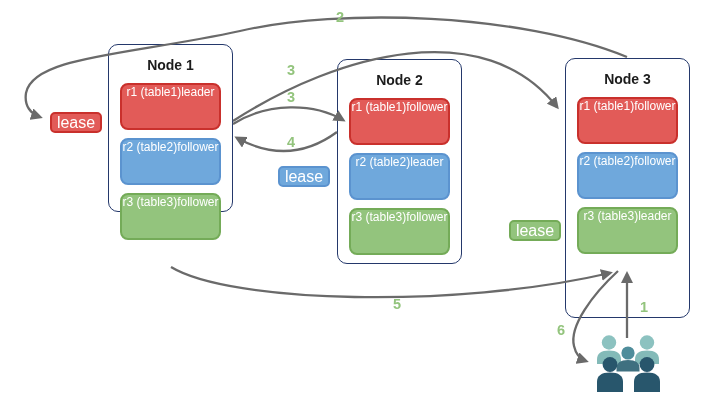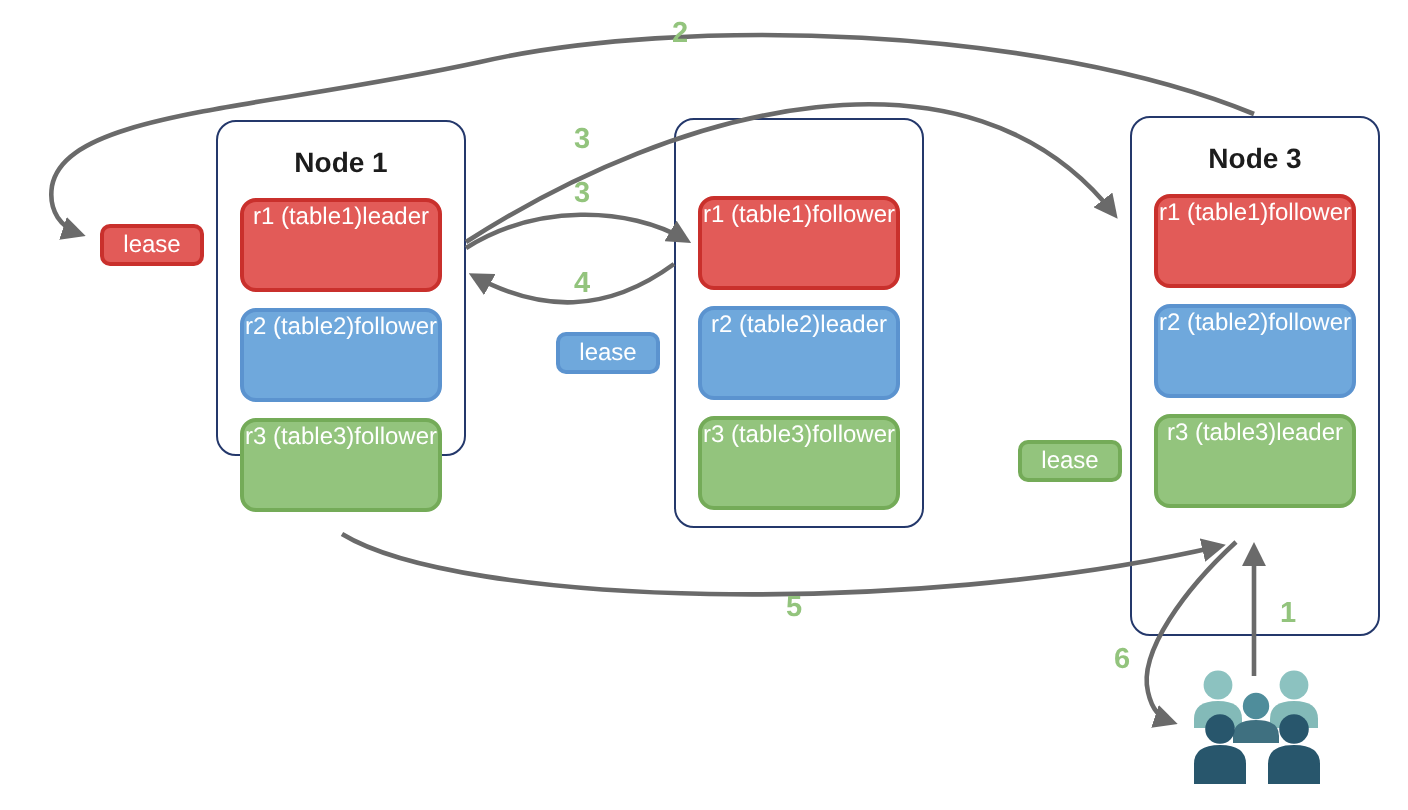--- a/index.html
+++ b/index.html
@@ -7,38 +7,38 @@
     font-family: "Liberation Sans", sans-serif; }
   #canvas { position: relative; width: 704px; height: 405px; background: #ffffff; }
 
   
   #arrows { position: absolute; left: 0; top: 0; width: 704px; height: 405px;
     pointer-events: none; z-index: 3; }
 
   
   .node { position: absolute; width: 125px; background: #ffffff;
     border: 1.5px solid #24386b; border-radius: 10px; z-index: 1; }
-  .node.n1 { left: 108px; top: 60px; height: 168px; }
+  .node.n1 { left: 108px; top: 44px; height: 168px; }
   .node.n2 { left: 337px; top: 59px; height: 205px; }
   .node.n3 { left: 565px; top: 58px; height: 260px; }
   .node-title { position: absolute; left: 0; right: 0; top: 12px; text-align: center;
     font-weight: bold; font-size: 14px; color: #1c1c1c; }
   .replica { position: absolute; left: 11px; right: 11px; height: 47px; border-radius: 8px;
     color: #ffffff; font-size: 12px; line-height: 1.32; text-align: center;
     display: flex; flex-direction: row; justify-content: center; }
   .replica.pos1 { top: 38px; }
   .replica.pos2 { top: 93px; }
   .replica.pos3 { top: 148px; }
   .rep-red   { background: #e25b58; border: 2px solid #c9302c; }
   .rep-blue  { background: #6fa8dc; border: 2px solid #5b93cf; }
   .rep-green { background: #93c47d; border: 2px solid #74ab58; }
 
   
   .lease { position: absolute; width: 52px; height: 21px; border-radius: 5px;
-    color: #ffffff; font-size: 12px; text-align: center; line-height: 17px; z-index: 2; }
+    color: #ffffff; font-size: 16px; text-align: center; line-height: 17px; z-index: 2; }
   .lease.red   { left: 50px;  top: 112px; background: #e25b58; border: 2px solid #c9302c; }
   .lease.blue  { left: 278px; top: 166px; background: #6fa8dc; border: 2px solid #5b93cf; }
   .lease.green { left: 509px; top: 220px; background: #93c47d; border: 2px solid #74ab58; }
 
   
   .step { position: absolute; transform: translate(-50%, -50%);
     color: #93c47d; font-weight: bold; font-size: 14.5px; z-index: 4; }
   .step.s2  { left: 340px; top: 17px; }
   .step.s3a { left: 291px; top: 70px; }
   .step.s3b { left: 291px; top: 97px; }
@@ -65,20 +65,21 @@
       <span>r2 (table2)</span>
       <span>follower</span>
     </div>
     <div class="replica pos3 rep-green">
       <span>r3 (table3)</span>
       <span>follower</span>
     </div>
   </div>
 
   <div class="node n2">
+    <div class="node-title">Node 2</div>
     <div class="replica pos1 rep-red">
       <span>r1 (table1)</span>
       <span>follower</span>
     </div>
     <div class="replica pos2 rep-blue">
       <span>r2 (table2)</span>
       <span>leader</span>
     </div>
     <div class="replica pos3 rep-green">
       <span>r3 (table3)</span>

